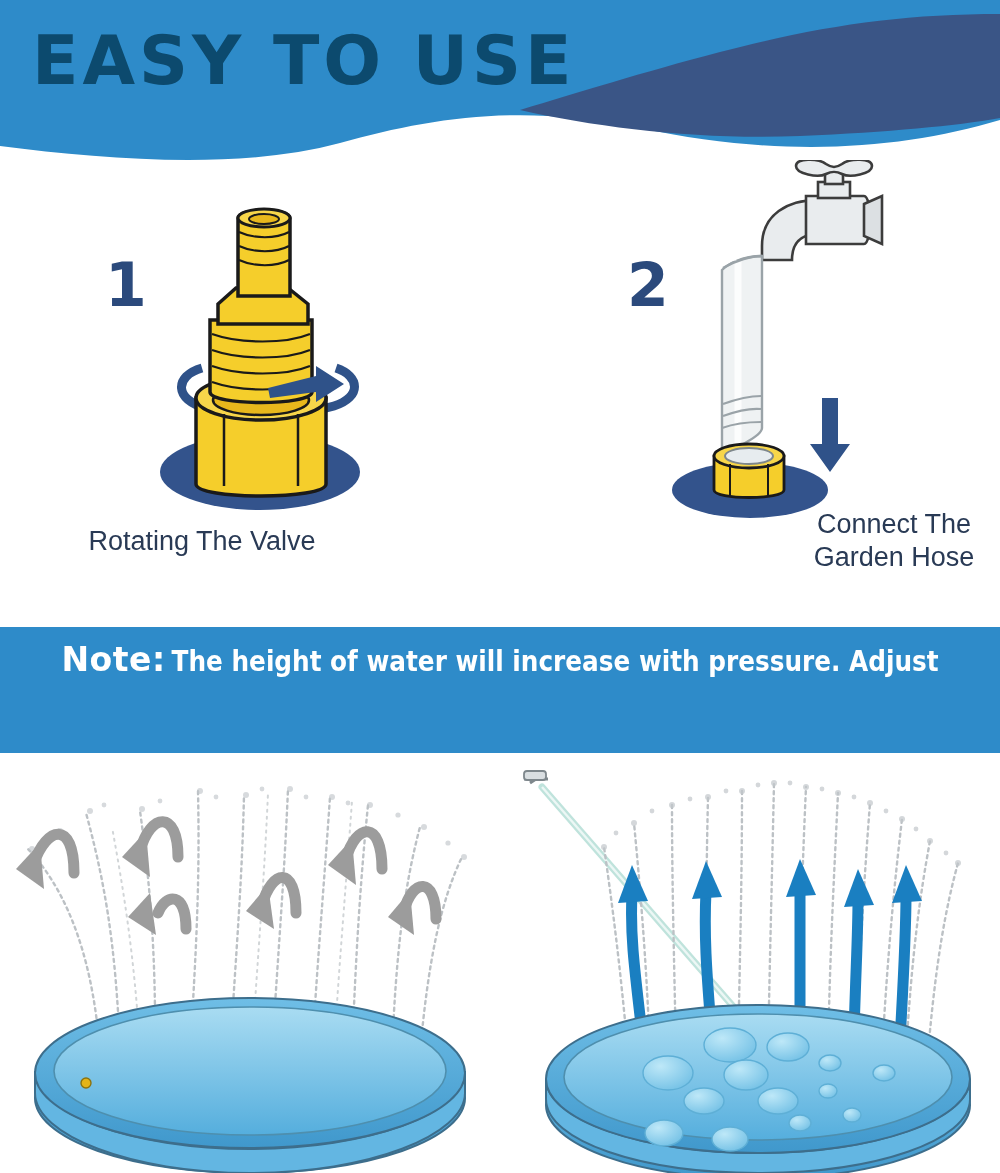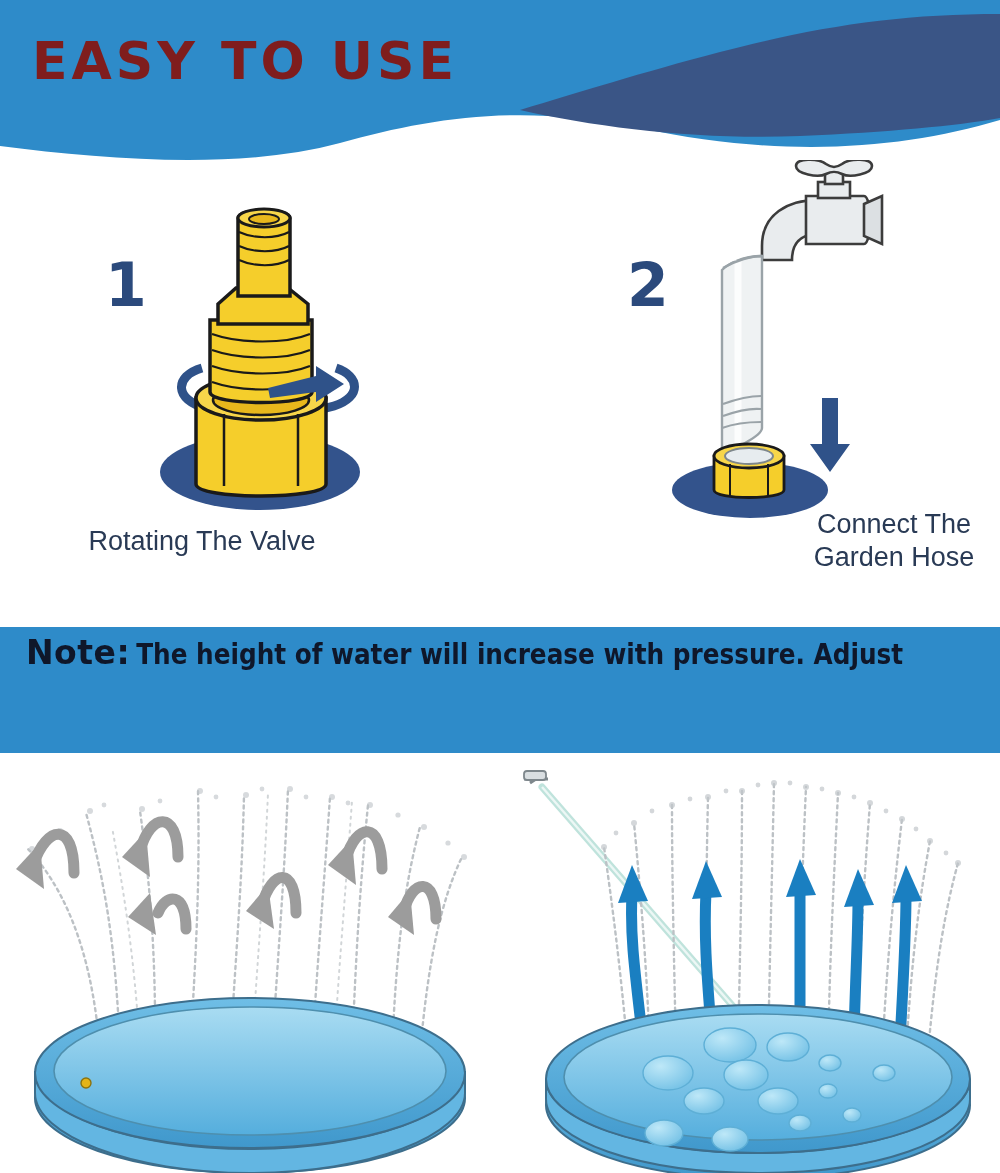--- a/index.html
+++ b/index.html
@@ -3,41 +3,41 @@
 <meta charset="utf-8">
 <style>
   html,body{margin:0;padding:0;background:#fff;}
   body{width:1000px;height:1173px;position:relative;overflow:hidden;
        font-family:"Liberation Sans","DejaVu Sans",sans-serif;}
 
   
   .header{position:absolute;left:0;top:0;width:1000px;height:160px;overflow:hidden;}
   .header svg{position:absolute;left:0;top:0;}
   .header-title{position:absolute;left:32px;top:18px;width:640px;height:86px;
-     color:#7f1d1d;font-size:52px;font-weight:700;letter-spacing:4px;line-height:86px;
+     color:#0c4a6e;font-size:68px;font-weight:700;letter-spacing:4px;line-height:86px;
      font-family:"DejaVu Sans","Liberation Sans",sans-serif;white-space:nowrap;}
 
   
   .steps{position:absolute;left:0;top:160px;width:1000px;height:465px;}
   .step{position:absolute;top:0;width:500px;height:465px;}
   .step-1{left:0;}
   .step-num{position:absolute;font-size:60px;font-weight:700;color:#2B4A7C;
      font-family:"DejaVu Sans","Liberation Sans",sans-serif;line-height:1;}
   .s1-num{left:105px;top:95px;}
   .s2-num{left:127px;top:95px;}
   .art{position:absolute;}
   .caption{position:absolute;width:100%;text-align:center;color:#293A55;
      font-size:27px;line-height:33px;font-family:"Liberation Sans",sans-serif;}
   .cap1{left:-48px;top:365px;}
   .cap2{left:144px;top:348px;}
 
   
   .note{position:absolute;left:0;top:627px;width:1000px;height:126px;
      background:#2E8BC9;box-sizing:border-box;padding:10px 26px 0 26px;}
-  .note-line{color:#0f172a;font-size:27.5px;line-height:32px;
+  .note-line{color:#ffffff;text-align:center;font-size:27.5px;line-height:46px;
      font-weight:700;font-family:"DejaVu Sans Condensed","Liberation Sans",sans-serif;}
   .note-label{font-size:33px;font-weight:700;letter-spacing:.5px;
      font-family:"DejaVu Sans","Liberation Sans",sans-serif;padding-right:6px;}
 
   
   .pads{position:absolute;left:0;top:753px;width:1000px;height:420px;}
   .pad{position:absolute;top:0;width:500px;height:420px;}
   .pad-left{left:0;}
   .pad-right{left:500px;}
   svg{display:block;}

